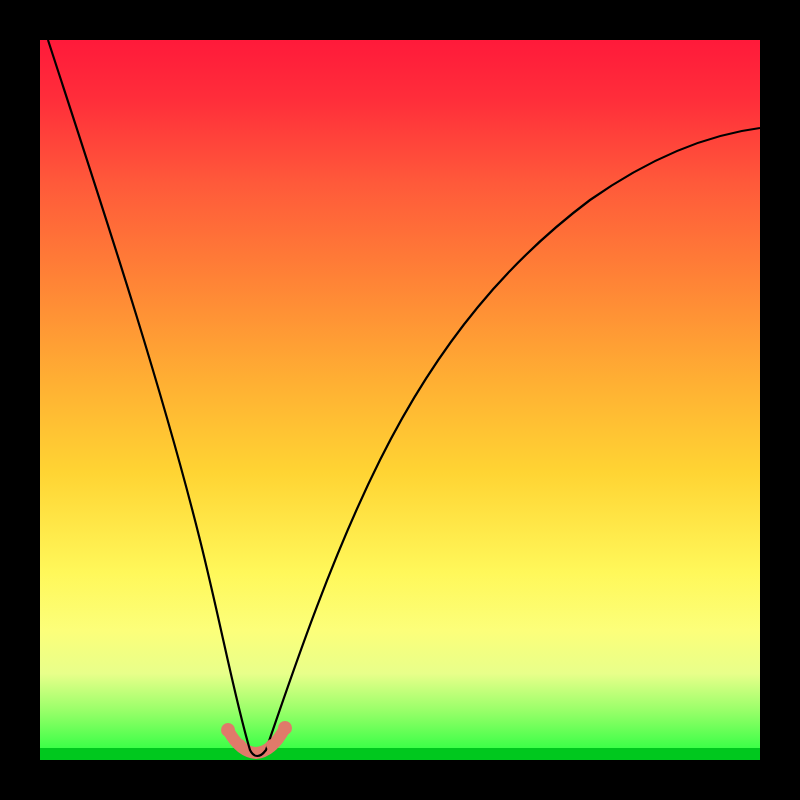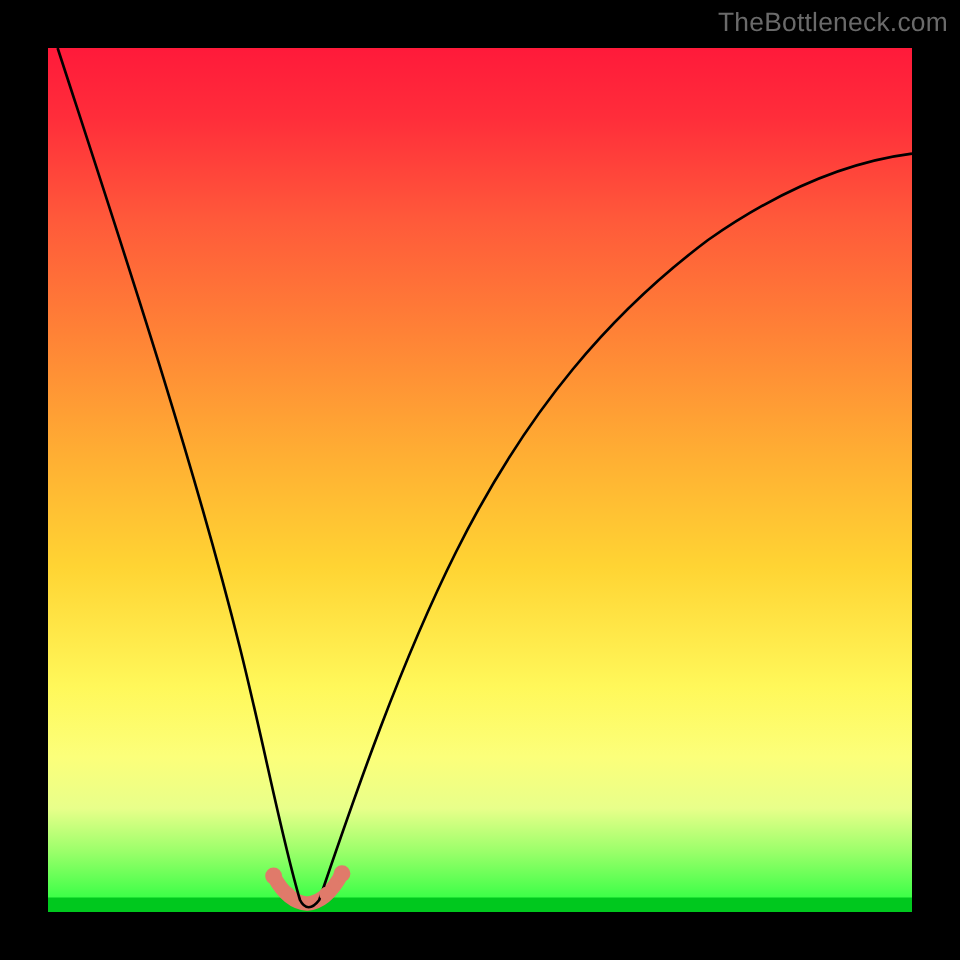--- a/index.html
+++ b/index.html
@@ -74,21 +74,20 @@
     stroke: #e07a6a;
     stroke-width: 12;
     stroke-linecap: round;
     stroke-linejoin: round;
   }
 </style>
 </head>
 <body>
 
 <div class="frame">
-  <div class="watermark">TheBottleneck.com</div>
 
   <div class="plot">
     <svg class="curve" viewBox="0 0 720 720" preserveAspectRatio="none">
 
       <path class="green-fill" d="M 0 708 L 720 708 L 720 720 L 0 720 Z"></path>
 
       <path class="valley-stroke" d="M 188 690
                Q 200 712 216 713
                Q 232 712 245 688"></path>
 

